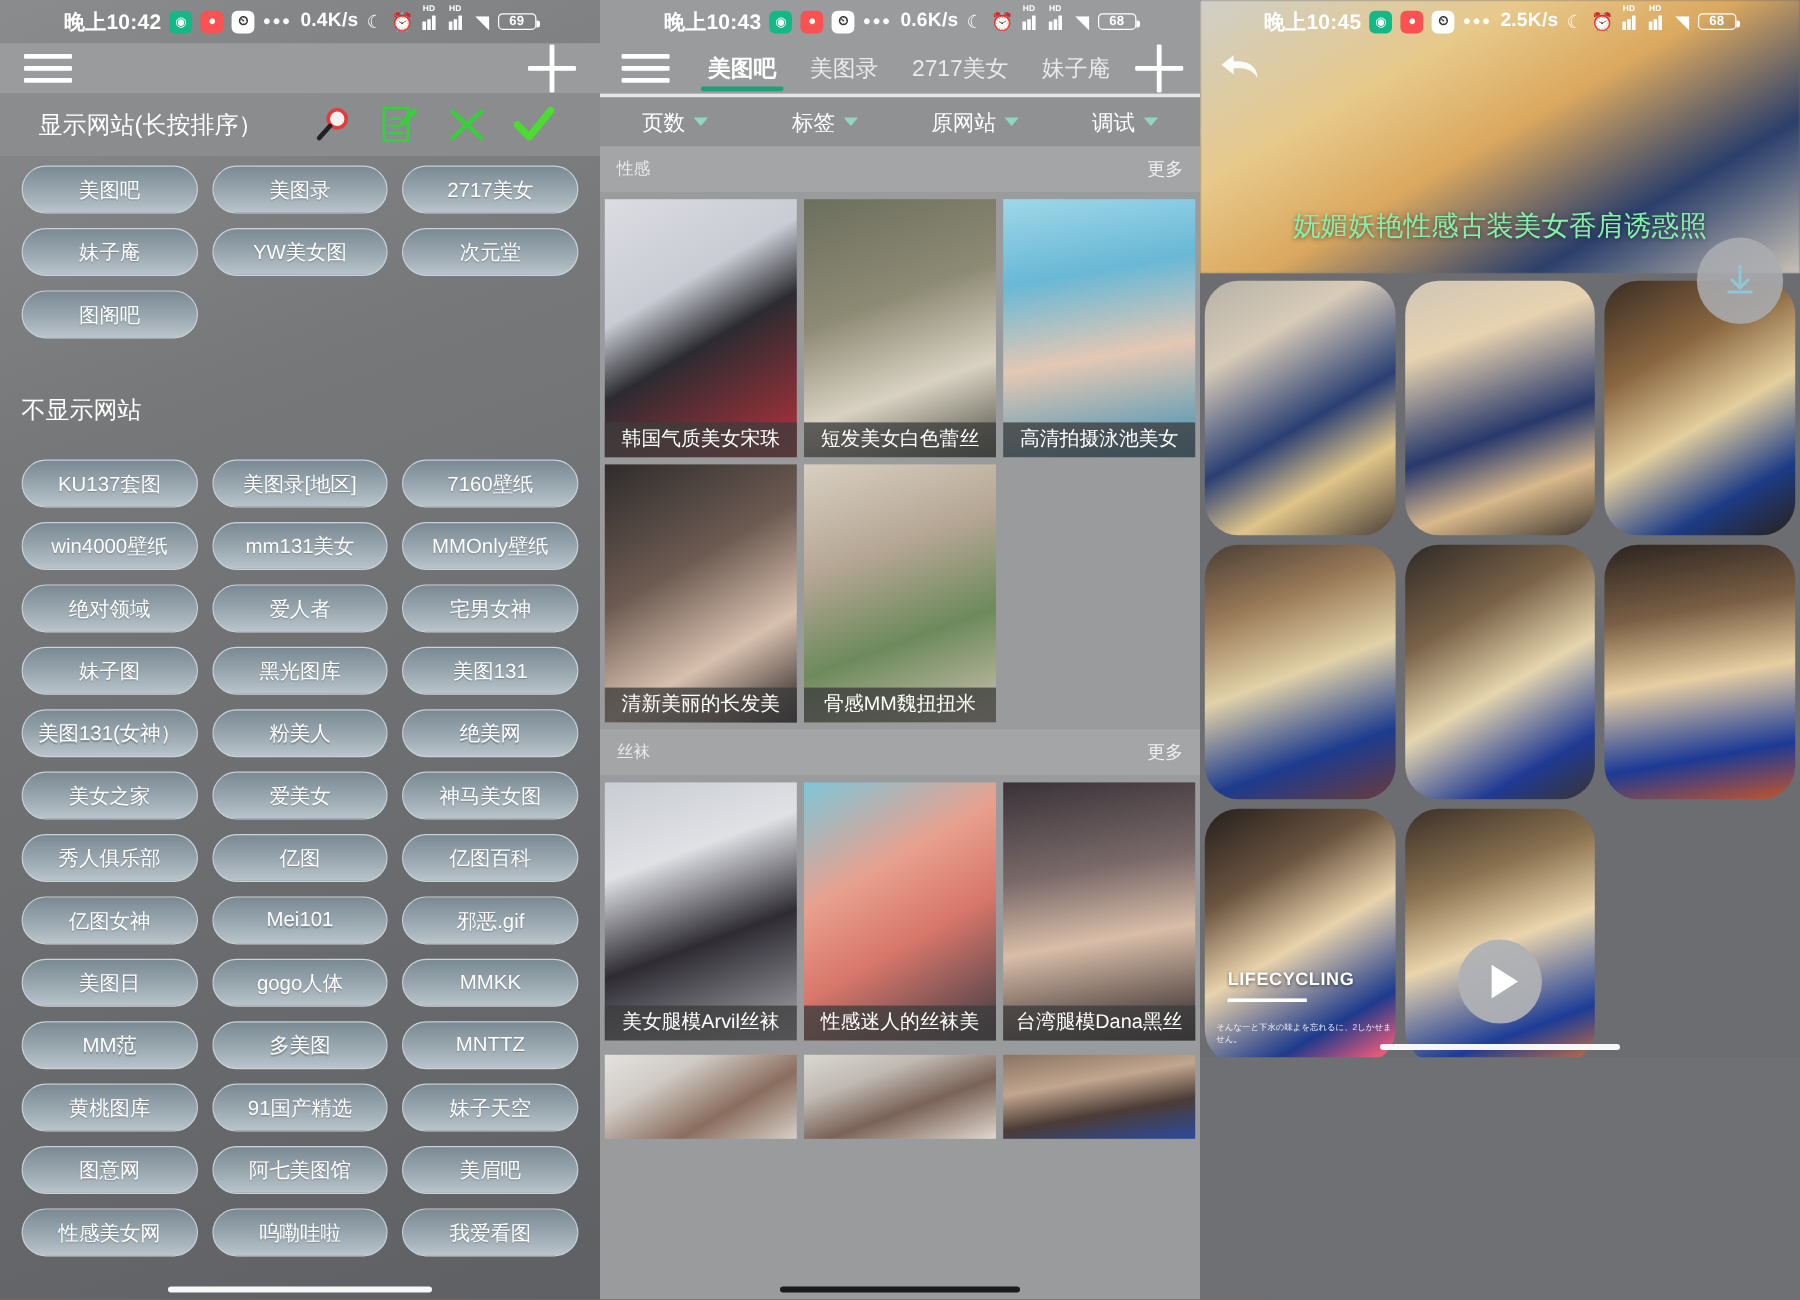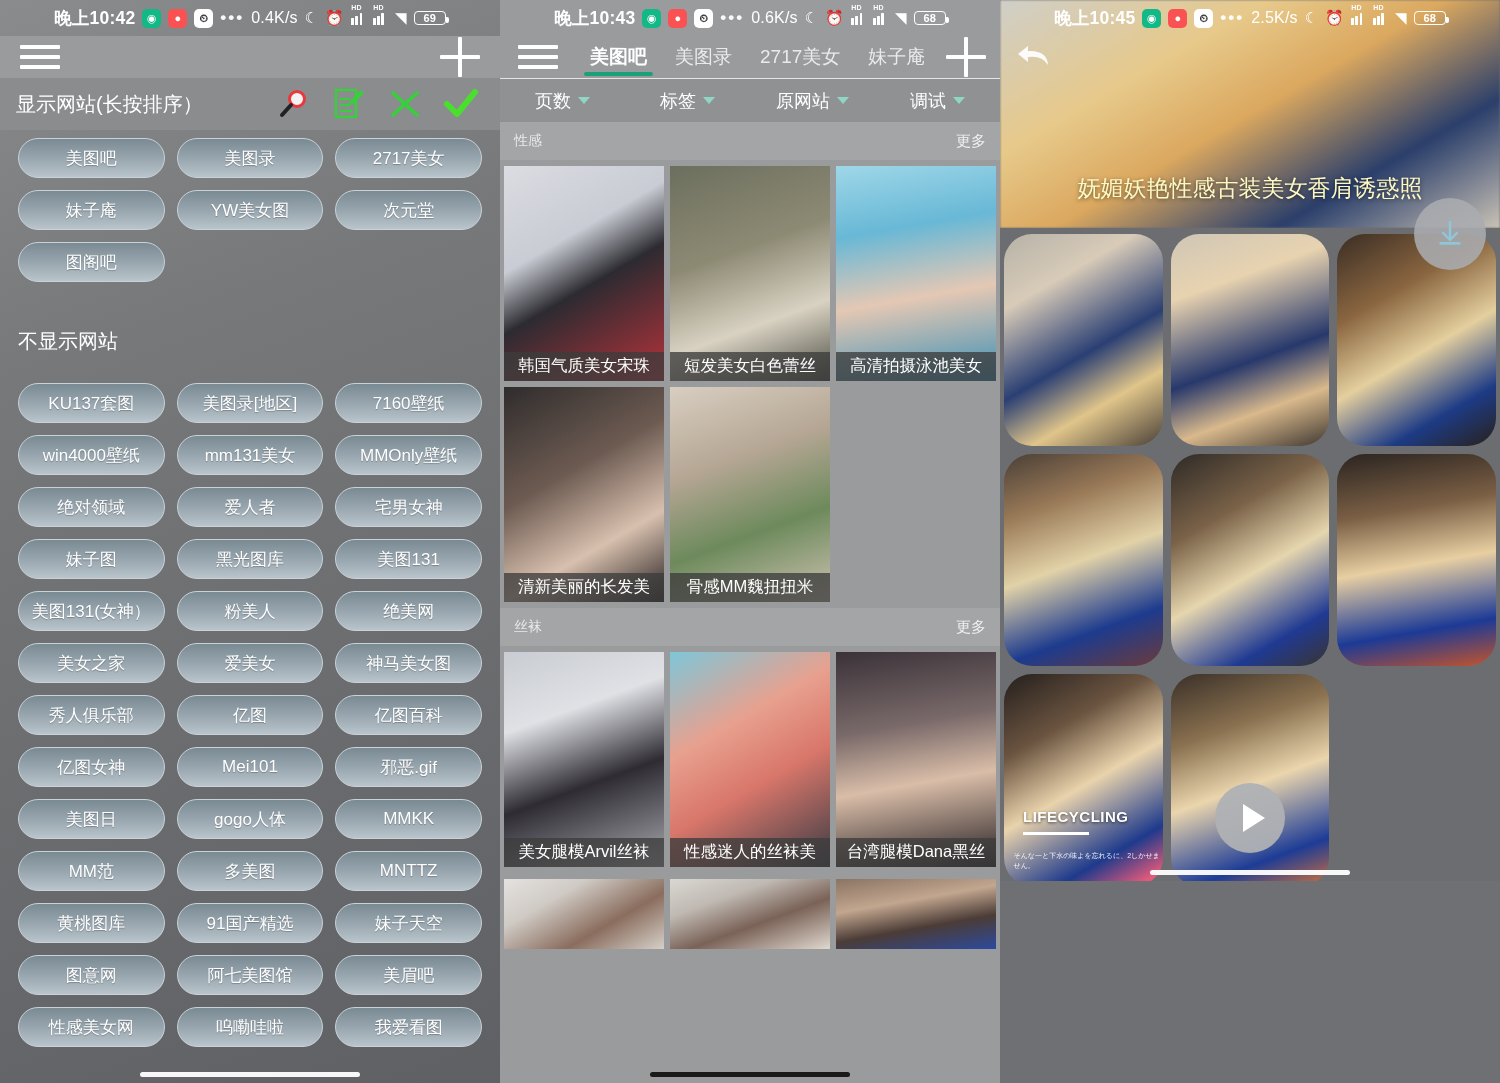--- a/index.html
+++ b/index.html
@@ -18,21 +18,21 @@
   }
   .sb-time { font-size: 17.5px; font-weight: bold; }
   .sb-badge {
     width: 19px; height: 19px; border-radius: 5px; display: inline-flex;
     align-items: center; justify-content: center; font-size: 11px; color: #fff;
   }
   .sb-badge.green { background: #12b886; }
   .sb-badge.red { background: #fa5252; }
   .sb-badge.white { background: #fff; color: #333; }
   .sb-dots { letter-spacing: 2px; font-size: 17px; opacity:.95; }
-  .sb-speed { font-size: 16px; font-weight: normal; }
+  .sb-speed { font-size: 16px; font-weight: bold; }
   .sb-ic { font-size: 15px; }
   .sb-sig { display:inline-flex; align-items:flex-end; gap:1.5px; height:13px; position:relative; }
   .sb-sig i { display:block; width:2.6px; background:#fff; border-radius:.5px; }
   .sb-sig i:nth-child(1){height:4px}
   .sb-sig i:nth-child(2){height:6.5px}
   .sb-sig i:nth-child(3){height:9px}
   .sb-sig i:nth-child(4){height:11.5px}
   .sb-hd { font-size:7px; font-weight:bold; position:absolute; top:-8px; left:0; }
   .sb-batt {
     border: 1.6px solid #fff; border-radius: 4px; padding: 0px 3px;
@@ -56,21 +56,21 @@
   .hamburger { display:flex; flex-direction:column; gap:6px; cursor:pointer; }
   .hamburger span { display:block; width:40px; height:4px; background:#fff; border-radius:1px; }
   .plus-btn { position:relative; width:40px; height:40px; cursor:pointer; }
   .plus-btn::before, .plus-btn::after {
     content:""; position:absolute; background:#fff; border-radius:1px;
   }
   .plus-btn::before { left:0; top:18px; width:40px; height:3.5px; }
   .plus-btn::after { top:0; left:18px; height:40px; width:3.5px; }
 
   .left-header {
-    height: 52px; display:flex; align-items:center; padding: 0 16px;
+    height: 52px; display:flex; align-items:center; padding: 0 32px;
     background: #8b8c8e; gap: 12px;
   }
   .left-header-title { color:#fff; font-size:20px; flex:1; }
   .hdr-icons { display:flex; align-items:center; gap: 22px; padding-right:6px; }
   .ic { width:34px; height:34px; display:inline-block; }
 
   .section-label { color:#fff; font-size:20px; padding: 16px 18px 4px; }
   .chip-grid {
     display:grid; grid-template-columns: repeat(3, 1fr); gap: 12px 12px;
     padding: 8px 18px 0;
@@ -101,21 +101,21 @@
   }
   .tab.active { color:#fff; font-weight:bold; }
   .tab.active::after {
     content:""; position:absolute; left:8px; right:8px; bottom:2px; height:4px;
     background:#1aa179; border-radius:2px;
   }
   .mid-tabbar .plus-btn { align-self:center; flex:0 0 auto; }
 
   .filterbar {
     height: 44px; display:flex; align-items:center; background:#909193;
-    border-top:1px solid #e5e5e5;
+    border-top:3px solid #e5e5e5;
   }
   .filter {
     flex:1; display:flex; align-items:center; justify-content:center; gap:7px;
     color:#fff; font-size:18px; cursor:pointer;
   }
   .caret {
     width:0; height:0; border-left:6px solid transparent; border-right:6px solid transparent;
     border-top:7px solid #8fd6c4;
   }
 
@@ -134,21 +134,21 @@
     white-space:nowrap; overflow:hidden;
   }
   .thumb.short .img { height:70px; }
 
   
   .panel-right { width:500px; height:881px; position:relative; overflow:hidden; background:#6c6d70; }
   .hero { position:relative; height:228px; overflow:hidden; }
   .hero .heroimg { position:absolute; inset:0; background-size:cover; background-position:center; filter: blur(1px); }
   .back-arrow { position:absolute; left:14px; top:40px; width:40px; height:30px; cursor:pointer; z-index:4; }
   .hero-title {
-    position:absolute; left:0; right:0; bottom: 24px; text-align:center; color:#fef9c3;
+    position:absolute; left:0; right:0; bottom: 24px; text-align:center; color:#86efac;
     font-size:23px; text-shadow: 0 1px 4px rgba(0,0,0,.55); z-index:3;
   }
   .dl-btn {
     position:absolute; right:14px; top:198px; width:72px; height:72px; border-radius:50%;
     background:rgba(170,172,175,.88); display:flex; align-items:center; justify-content:center;
     z-index:6; cursor:pointer;
   }
   .rgrid { display:grid; grid-template-columns: repeat(3,1fr); gap:8px; padding:6px 4px 0; }
   .rcell { height:212px; background-size:cover; background-position:center; cursor:pointer; position:relative;border-radius:28px;}
   .badge-lc {

